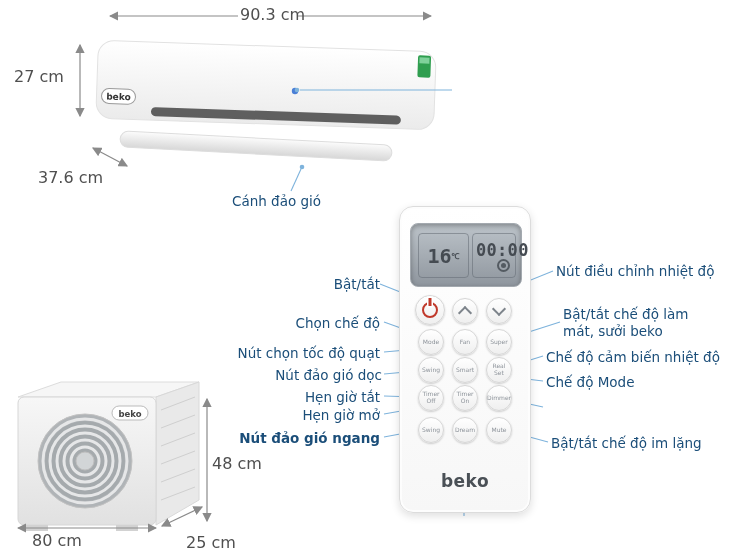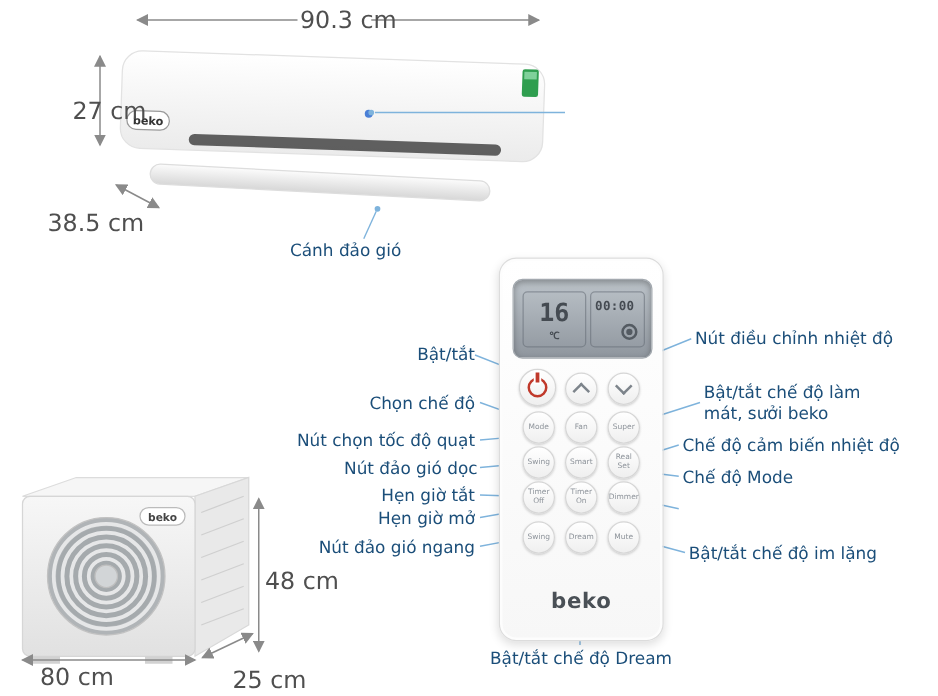--- a/index.html
+++ b/index.html
@@ -2,35 +2,35 @@
 <html><head>
 <meta charset="utf-8">
 <style>
   html,body{margin:0;padding:0;background:#fff;}
   .stage{position:relative;width:750px;height:557px;background:#ffffff;
          font-family:"DejaVu Sans",sans-serif;overflow:hidden;}
   svg.art{position:absolute;left:0;top:0;}
   .lbl{position:absolute;color:#1b4e79;font-size:13.5px;line-height:1.28;white-space:nowrap;}
   .lbl.wrap{white-space:normal;}
   .lbl.r{text-align:right;}
-  .dim{position:absolute;color:#4f4f4f;font-size:19px;white-space:nowrap;}
+  .dim{position:absolute;color:#4f4f4f;font-size:16px;white-space:nowrap;}
 
   
   .remote{position:absolute;background:linear-gradient(180deg,#ffffff,#f7f7f7);
           border:1px solid #dcdcdc;border-radius:14px;
           box-shadow:0 3px 8px rgba(0,0,0,.13), inset 0 0 0 2px #fdfdfd;}
   .remote-screen{position:absolute;left:10px;top:16px;width:110px;height:62px;
           background:linear-gradient(180deg,#bcc3c9,#8f969e);
           border:1px solid #a3a9af;border-radius:8px;
           box-shadow:inset 0 2px 5px rgba(0,0,0,.3);}
   .lcd-cell{position:absolute;border:1px solid rgba(100,108,116,.55);border-radius:4px;}
   .lcd-temp{font-family:"DejaVu Sans Mono",monospace;font-weight:bold;font-size:20px;color:#454b52;}
   .lcd-unit{font-family:"DejaVu Sans Mono",monospace;font-weight:bold;font-size:8px;color:#454b52;vertical-align:top;}
   .lcd-time{position:absolute;top:6px;left:3px;font-family:"DejaVu Sans Mono",monospace;
-            font-weight:bold;font-size:10px;letter-spacing:.3px;color:#454b52;}
+            font-weight:bold;font-size:17px;letter-spacing:.3px;color:#454b52;}
   .fan-ind{position:absolute;right:5px;bottom:5px;width:9px;height:9px;border:2px solid #545b62;border-radius:50%;}
   .fan-ind::after{content:"";position:absolute;inset:2px;border-radius:50%;background:#545b62;}
 
   .rbtn{position:absolute;width:26px;height:26px;border-radius:50%;
         background:linear-gradient(180deg,#ffffff,#efefef);
         border:1px solid #d6d6d6;box-shadow:0 1px 2px rgba(0,0,0,.18);
         display:flex;flex-direction:column;align-items:center;justify-content:center;
         font-size:6px;line-height:1.15;color:#8d939a;text-align:center;
         padding:1px;box-sizing:border-box;cursor:pointer;}
   .rbtn.big{width:30px;height:30px;}
@@ -135,47 +135,46 @@
       <line x1="560" y1="322" x2="510" y2="338"></line>
       <line x1="543" y1="356" x2="511" y2="366"></line>
       <line x1="543" y1="381" x2="478" y2="373"></line>
       <line x1="543" y1="407" x2="511" y2="400"></line>
       <line x1="548" y1="442" x2="511" y2="432"></line>
       <line x1="464" y1="443" x2="464" y2="516"></line>
     </g>
   </svg>
 
   <div class="dim" style="left:240px;top:5px;width:56px;text-align:center;">90.3 cm</div>
-  <div class="dim" style="left:14px;top:78px;margin-left:44px;">27 cm</div>
-  <div class="dim" style="left:38px;top:168px;">38.5 cm</div>
+  <div class="dim" style="left:14px;top:67px;">27 cm</div>
+  <div class="dim" style="left:38px;top:168px;">37.6 cm</div>
   <div class="dim" style="left:212px;top:454px;">48 cm</div>
   <div class="dim" style="left:32px;top:531px;">80 cm</div>
   <div class="dim" style="left:186px;top:533px;">25 cm</div>
 
   <div class="lbl" style="left:232px;top:193px;">Cánh đảo gió</div>
 
   <div class="lbl r" style="right:370px;top:276px;">Bật/tắt</div>
   <div class="lbl r" style="right:370px;top:315px;">Chọn chế độ</div>
   <div class="lbl r" style="right:370px;top:345px;">Nút chọn tốc độ quạt</div>
   <div class="lbl r" style="right:368px;top:367px;">Nút đảo gió dọc</div>
   <div class="lbl r" style="right:370px;top:389px;">Hẹn giờ tắt</div>
   <div class="lbl r" style="right:370px;top:407px;">Hẹn giờ mở</div>
-  <div class="lbl r" style="right:370px;top:430px;">Nút đảo gió ngang</div>
+  <div class="lbl r" style="right:370px;top:430px;font-weight:bold;">Nút đảo gió ngang</div>
 
   <div class="lbl" style="left:556px;top:263px;">Nút điều chỉnh nhiệt độ</div>
   <div class="lbl wrap" style="left:563px;top:306px;width:142px;">Bật/tắt chế độ làm mát, sưởi beko</div>
   <div class="lbl" style="left:546px;top:349px;">Chế độ cảm biến nhiệt độ</div>
   <div class="lbl" style="left:546px;top:374px;">Chế độ Mode</div>
   <div class="lbl" style="left:551px;top:435px;">Bật/tắt chế độ im lặng</div>
-  <div class="lbl" style="left:392px;top:519px;">Bật/tắt chế độ Dream</div>
 
   <div class="remote" style="left:399px;top:206px;width:130px;height:305px;">
 
     <div class="remote-screen">
-      <div class="lcd-cell" style="left:7px;top:9px;width:49px;height:43px;display:flex;align-items:center;justify-content:center;flex-direction:column;">
+      <div class="lcd-cell" style="left:7px;top:9px;width:49px;height:43px;display:flex;align-items:center;justify-content:center;">
         <span class="lcd-temp">16</span>
         <span class="lcd-unit">℃</span>
       </div>
       <div class="lcd-cell" style="left:61px;top:9px;width:42px;height:43px;">
         <span class="lcd-time">00:00</span>
         <span class="fan-ind"></span>
       </div>
     </div>
 
     <div class="rbtn big" style="left:15px;top:88px;">

